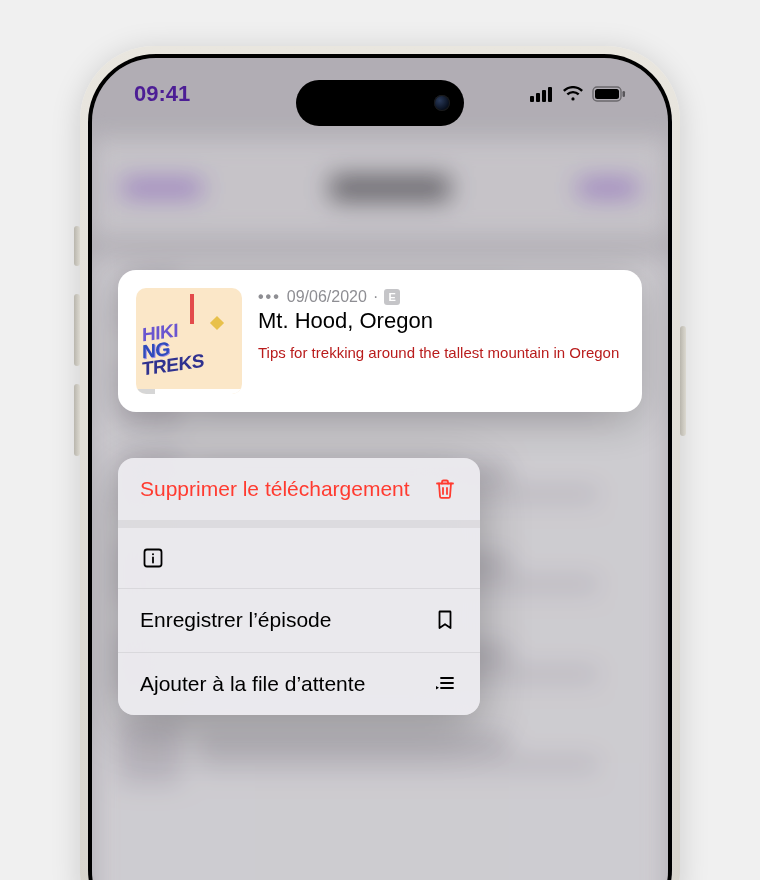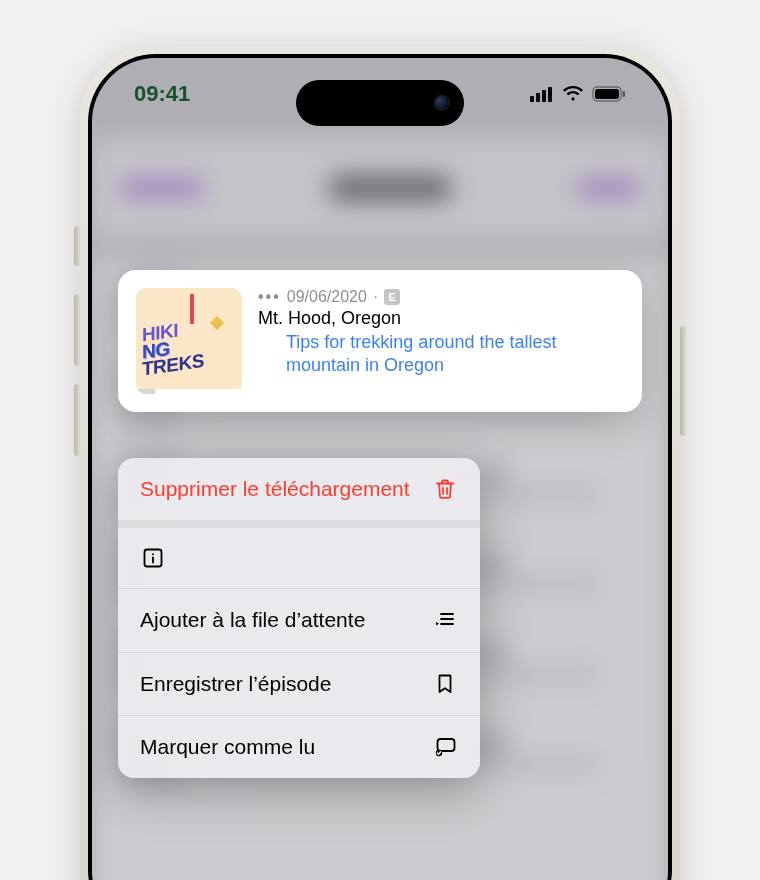--- a/index.html
+++ b/index.html
@@ -79,21 +79,21 @@
     position: absolute;
     top: 0; left: 0; right: 0;
     height: 72px;
     display: flex;
     align-items: center;
     justify-content: space-between;
     padding: 0 42px;
     z-index: 50;
     font-weight: 600;
     font-size: 22px;
-    color: #14532d;
+    color: #4c1d95;
   }
   .status-right { display: flex; align-items: center; gap: 8px; }
   .status-icon { display:inline-flex; }
 
   
   .bg-blur {
     position: absolute;
     inset: 0;
     filter: blur(12px);
     opacity: 0.85;
@@ -166,22 +166,22 @@
   .artwork .progress-fill { height:100%; width:18%; background:#d6d6d6;}
 
   .episode-info { flex: 1; min-width: 0; }
   .meta-row { display:flex; align-items:center; gap:6px; color:#8e8e93; font-size:16px; margin-bottom:2px;}
   .dots { letter-spacing:2px; font-weight:900; }
   .explicit-badge {
     display:inline-flex;align-items:center;justify-content:center;
     width:16px;height:16px;border-radius:3px;background:#c5c5c8;color:#fff;
     font-size:11px;font-weight:700;
   }
-  .episode-title { font-size:18px; color:#000; font-weight:400; margin-bottom:2px;}
-  .episode-desc { font-size:18px; line-height:1.25; color:#3b82f6;margin-left:28px; }
+  .episode-title { font-size:22px; color:#000; font-weight:400; margin-bottom:10px;}
+  .episode-desc { font-size:15px; line-height:1.25; color:#b91c1c; }
 
   
   .context-menu {
     position: absolute;
     top: 400px;
     left: 26px;
     width: 362px;
     background: rgba(237,236,240,0.93);
     border-radius: 16px;
     overflow: hidden;
@@ -349,48 +349,38 @@
           <span class="menu-icon">
             <svg viewBox="0 0 24 24" fill="none" stroke="currentColor" stroke-width="1.8" stroke-linecap="round">
               <rect x="3.5" y="3.5" width="17" height="17" rx="2.5"></rect>
               <circle cx="12" cy="8.2" r="1" fill="currentColor" stroke="none"></circle>
               <path d="M12 11.5v5"></path>
             </svg>
           </span>
         </div>
 
         <div class="menu-item">
+          <span class="menu-label">Enregistrer l’épisode</span>
+          <span class="menu-icon">
+            <svg viewBox="0 0 24 24" fill="none" stroke="currentColor" stroke-width="1.8" stroke-linejoin="round">
+              <path d="M7 3.5h10a.5.5 0 01.5.5v16l-5.5-3.8L6.5 20V4a.5.5 0 01.5-.5z"></path>
+            </svg>
+          </span>
+        </div>
+
+        <div class="menu-item">
           <span class="menu-label">Ajouter à la file d’attente</span>
           <span class="menu-icon">
             <svg viewBox="0 0 24 24" fill="none" stroke="currentColor" stroke-width="1.8" stroke-linecap="round">
               <path d="M8 6h12"></path>
                 <path d="M8 11h12"></path>
                 <path d="M8 16h12"></path>
               <path d="M3 17.5l3-1.8-3-1.8z" fill="currentColor" stroke="none"></path>
             </svg>
           </span>
         </div>
 
-        <div class="menu-item">
-          <span class="menu-label">Enregistrer l’épisode</span>
-          <span class="menu-icon">
-            <svg viewBox="0 0 24 24" fill="none" stroke="currentColor" stroke-width="1.8" stroke-linejoin="round">
-              <path d="M7 3.5h10a.5.5 0 01.5.5v16l-5.5-3.8L6.5 20V4a.5.5 0 01.5-.5z"></path>
-            </svg>
-          </span>
-        </div>
-
-        <div class="menu-item">
-          <span class="menu-label">Marquer comme lu</span>
-          <span class="menu-icon">
-            <svg viewBox="0 0 24 24" fill="none" stroke="currentColor" stroke-width="1.8" stroke-linecap="round" stroke-linejoin="round">
-              <rect x="4.5" y="4" width="17" height="12" rx="3"></rect>
-              <circle cx="6" cy="18" r="3.2" fill="currentColor" stroke="none"></circle>
-              <path d="M4.3 18l1.2 1.2 2.2-2.4" stroke="#ededf0" stroke-width="1.6"></path>
-            </svg>
-          </span>
-        </div>
 
       </div>
 
     </div>
   </div>
 </div>
 
 </body></html>

